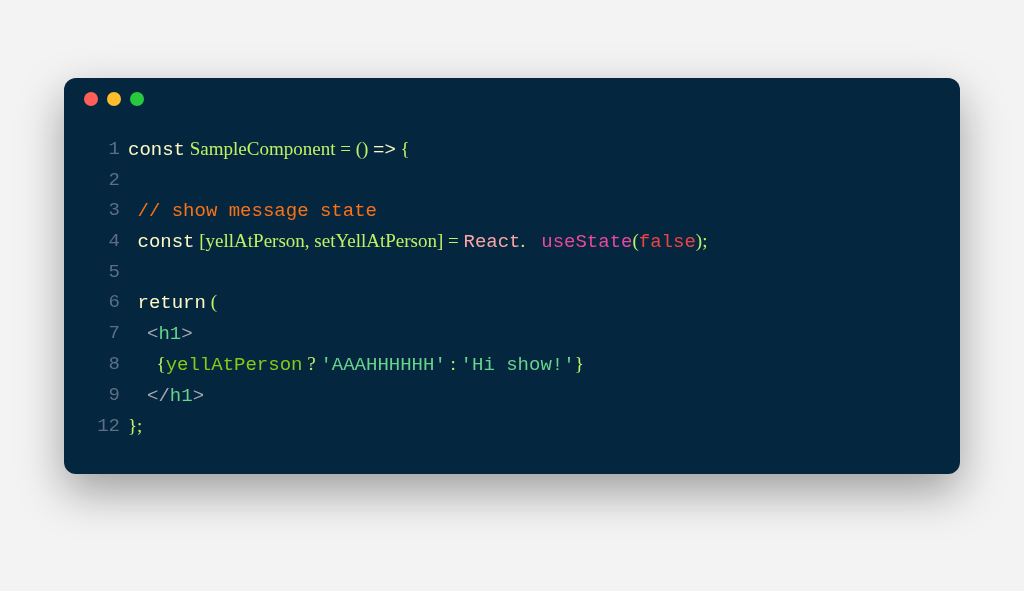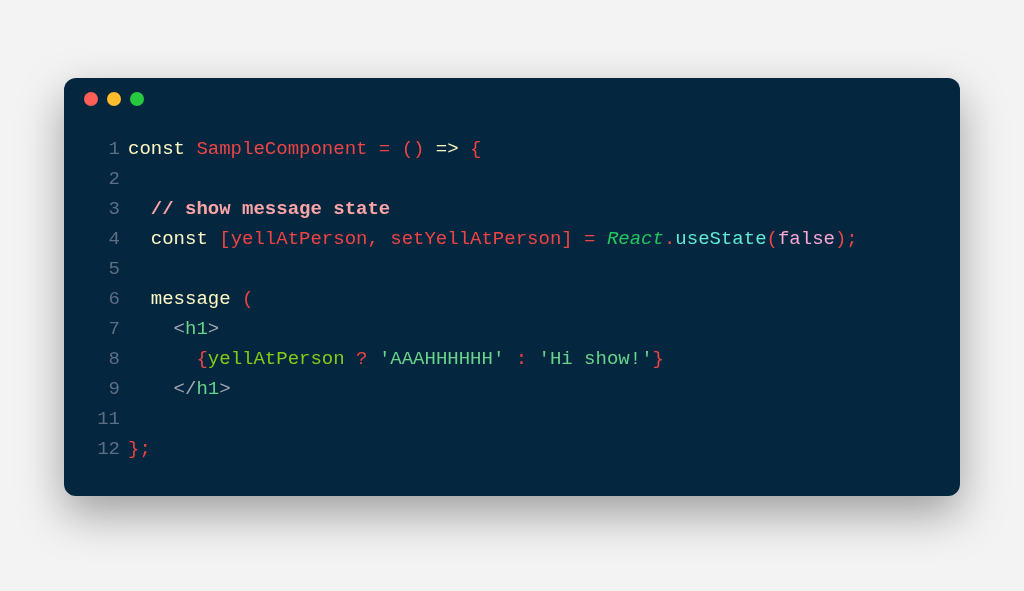--- a/index.html
+++ b/index.html
@@ -56,25 +56,25 @@
     width: 34px;
     text-align: right;
     color: #5c6f85;
     user-select: none;
     flex: 0 0 34px;
     margin-right: 8px;
   }
   .content { flex: 1; color:#d9dee3; }
 
   .tok-keyword   { color:#fef9c3; }         
-  .tok-default   { color:#ef4444; }         
-  .tok-comment   { color:#fca5a5;font-weight:bold; }         
-  .tok-class     { color:#22c55e;font-style:italic; }         
-  .tok-func      { color:#5eead4; }         
-  .tok-bool      { color:#f9a8d4; }         
+  .tok-default   { color:#bef264;font-family:Liberation Serif, serif; }         
+  .tok-comment   { color:#f97316; }         
+  .tok-class     { color:#fca5a5; }         
+  .tok-func      { color:#ec4899;margin-left:16px; }         
+  .tok-bool      { color:#ef4444; }         
   .tok-tag       { color:#67d38b; }         
   .tok-tagpunc   { color:#a3aab5; }         
   .tok-string    { color:#67d38b; }         
   .tok-prop      { color:#84cc16; }         
 </style>
 </head>
 <body>
 
 <div class="stage">
   <div class="window">
@@ -82,21 +82,20 @@
       <div class="dot red"></div>
       <div class="dot yellow"></div>
       <div class="dot green"></div>
     </div>
     <div class="code" id="code">
         <div class="line"><span class="gutter">1</span><span class="content"><span class="tok-keyword">const</span><span class="tok-default"> SampleComponent = () </span><span class="tok-keyword">=&gt;</span><span class="tok-default"> {</span></span></div>
         <div class="line"><span class="gutter">2</span><span class="content"><span class="tok-default"></span></span></div>
         <div class="line"><span class="gutter">3</span><span class="content"><span class="tok-default">  </span><span class="tok-comment">// show message state</span></span></div>
         <div class="line"><span class="gutter">4</span><span class="content"><span class="tok-default">  </span><span class="tok-keyword">const</span><span class="tok-default"> [yellAtPerson, setYellAtPerson] = </span><span class="tok-class">React</span><span class="tok-default">.</span><span class="tok-func">useState</span><span class="tok-default">(</span><span class="tok-bool">false</span><span class="tok-default">);</span></span></div>
         <div class="line"><span class="gutter">5</span><span class="content"><span class="tok-default"></span></span></div>
-        <div class="line"><span class="gutter">6</span><span class="content"><span class="tok-default">  </span><span class="tok-keyword">message</span><span class="tok-default"> (</span></span></div>
+        <div class="line"><span class="gutter">6</span><span class="content"><span class="tok-default">  </span><span class="tok-keyword">return</span><span class="tok-default"> (</span></span></div>
         <div class="line"><span class="gutter">7</span><span class="content"><span class="tok-default">    </span><span class="tok-tagpunc">&lt;</span><span class="tok-tag">h1</span><span class="tok-tagpunc">&gt;</span></span></div>
         <div class="line"><span class="gutter">8</span><span class="content"><span class="tok-default">      {</span><span class="tok-prop">yellAtPerson</span><span class="tok-default"> ? </span><span class="tok-string">'AAAHHHHHH'</span><span class="tok-default"> : </span><span class="tok-string">'Hi show!'</span><span class="tok-default">}</span></span></div>
         <div class="line"><span class="gutter">9</span><span class="content"><span class="tok-default">    </span><span class="tok-tagpunc">&lt;/</span><span class="tok-tag">h1</span><span class="tok-tagpunc">&gt;</span></span></div>
-        <div class="line"><span class="gutter">11</span><span class="content"><span class="tok-default"></span></span></div>
         <div class="line"><span class="gutter">12</span><span class="content"><span class="tok-default">};</span></span></div>
       </div>
   </div>
 </div>
 
 </body></html>

